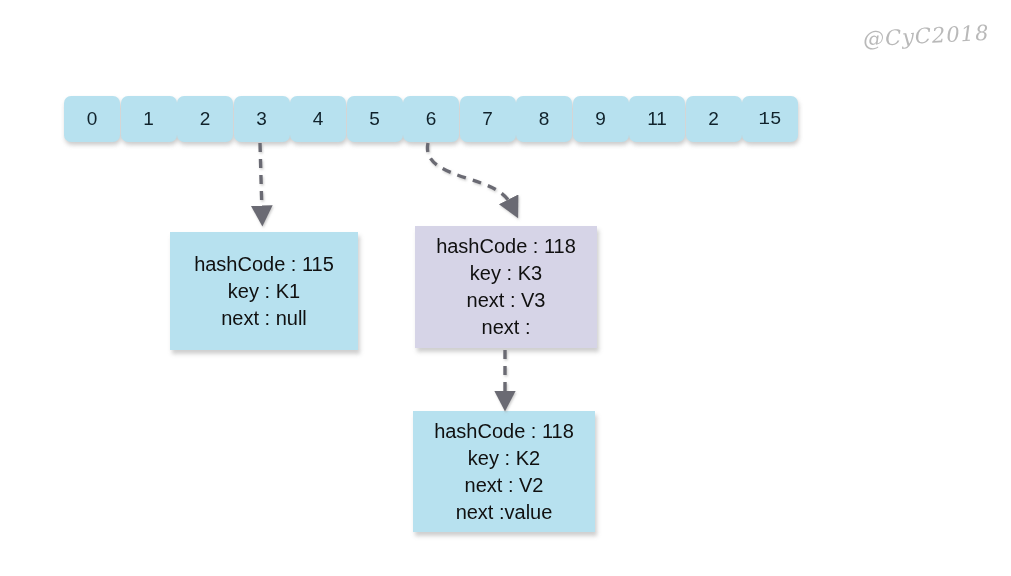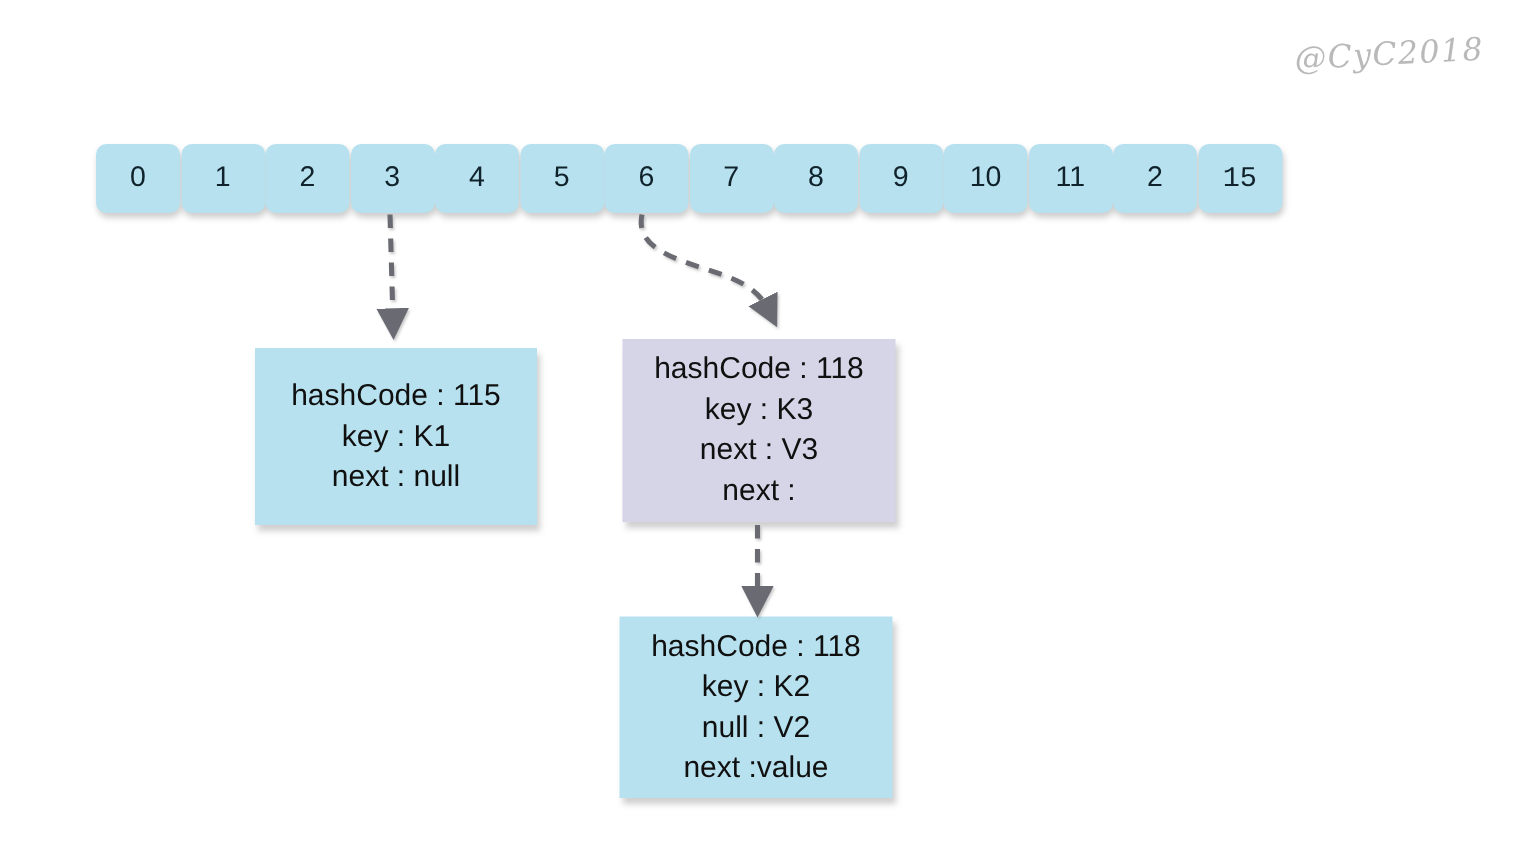--- a/index.html
+++ b/index.html
@@ -105,21 +105,20 @@
       <div class="bucket-cell">0</div>
       <div class="bucket-cell">1</div>
       <div class="bucket-cell">2</div>
       <div class="bucket-cell">3</div>
       <div class="bucket-cell">4</div>
       <div class="bucket-cell">5</div>
       <div class="bucket-cell">6</div>
       <div class="bucket-cell">7</div>
       <div class="bucket-cell">8</div>
       <div class="bucket-cell">9</div>
-      <div class="bucket-cell">10</div>
       <div class="bucket-cell">11</div>
       <div class="bucket-cell">2</div>
       <div class="bucket-cell">15</div>
     </div>
 
   <div class="node-box node-blue" id="node-k1">
     <div class="line">hashCode : 115</div>
     <div class="line">key : K1</div>
     <div class="line">next : null</div>
   </div>
@@ -127,21 +126,21 @@
   <div class="node-box node-purple" id="node-k3">
     <div class="line">hashCode : 118</div>
     <div class="line">key : K3</div>
     <div class="line">next : V3</div>
     <div class="line">next :</div>
   </div>
 
   <div class="node-box node-blue" id="node-k2">
     <div class="line">hashCode : 118</div>
     <div class="line">key : K2</div>
-    <div class="line">null : V2</div>
+    <div class="line">next : V2</div>
     <div class="line">next :value</div>
   </div>
 
   <svg id="arrows" viewBox="0 0 1011 576">
     <defs>
       <marker id="arrowhead" markerWidth="7" markerHeight="7" refX="2.2" refY="3.2" orient="auto" markerUnits="strokeWidth">
         <path d="M0,0 L0,6.4 L6.2,3.2 z" fill="#6b6b73"></path>
       </marker>
       <filter id="softshadow" x="-20%" y="-20%" width="150%" height="150%">
         <feDropShadow dx="1" dy="1.5" stdDeviation="0.8" flood-color="#9a9a9a" flood-opacity="0.5"></feDropShadow>

